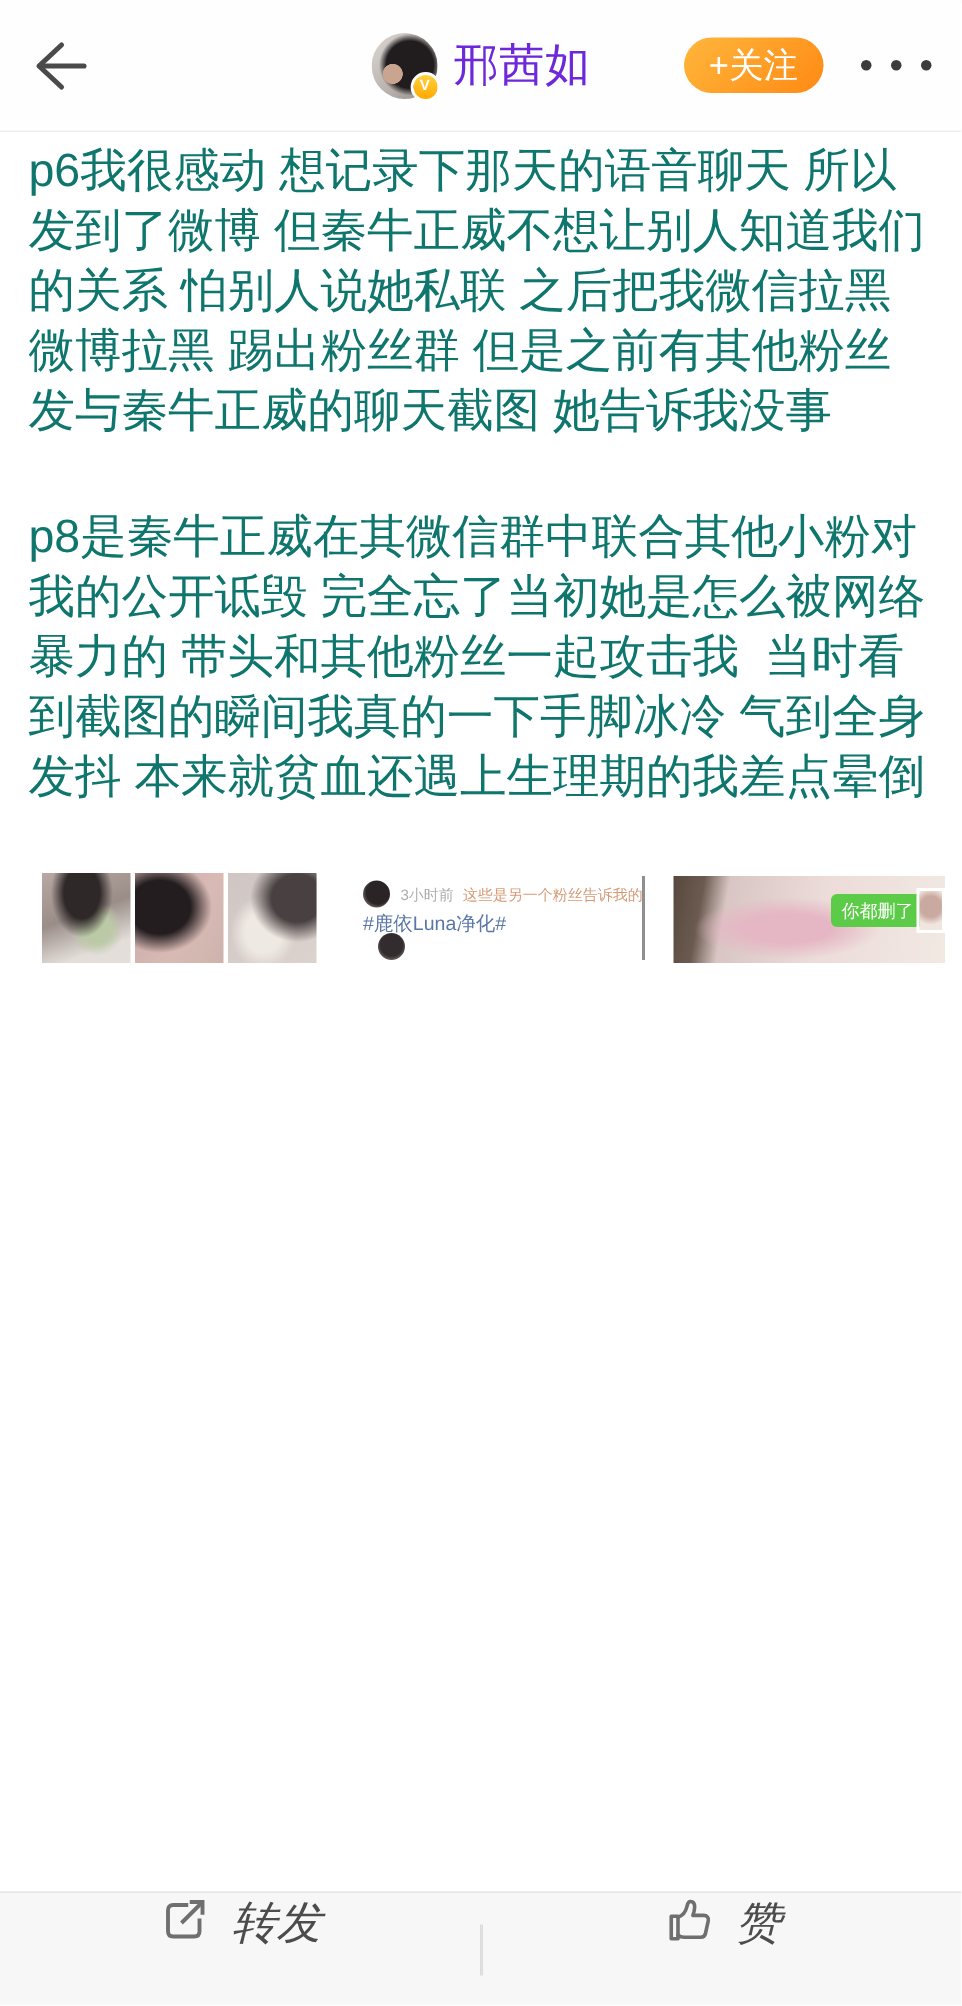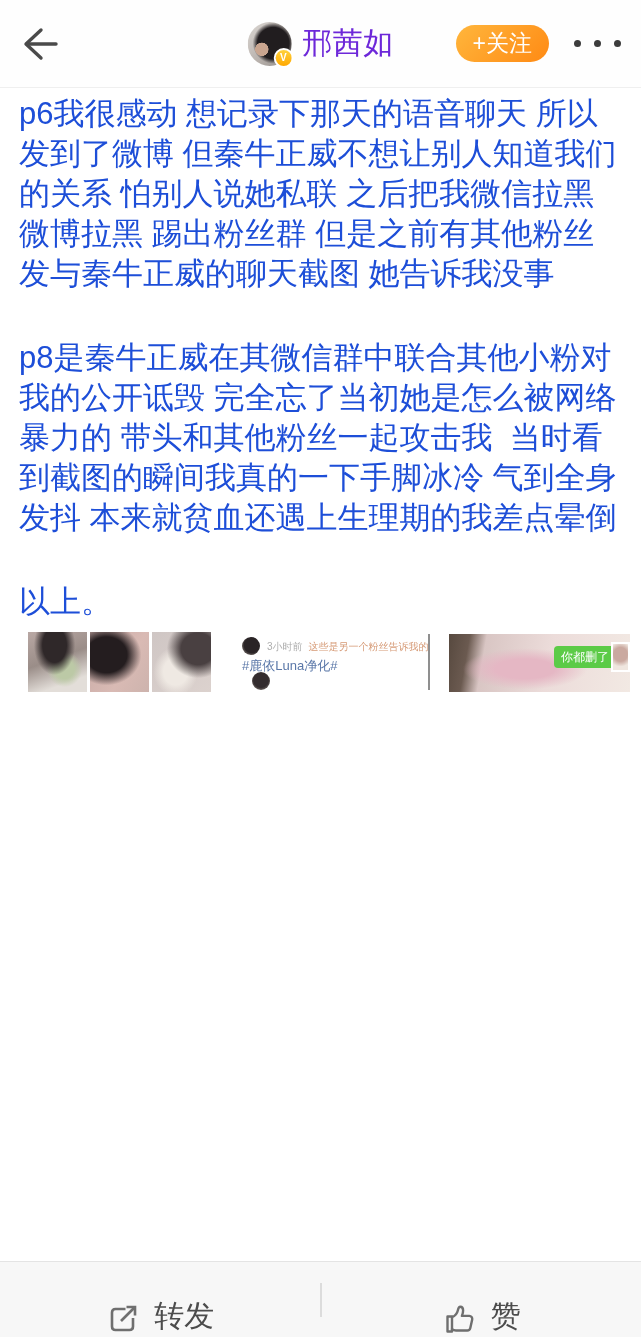--- a/index.html
+++ b/index.html
@@ -36,21 +36,21 @@
     margin-left:auto;height:37px;padding:0 17px;border:none;border-radius:19px;
     background:linear-gradient(135deg,#ffb63c,#ff8a14);color:#ffffff;font-size:23px;
     font-family:inherit;display:flex;align-items:center;cursor:pointer;text-align:right;
   }
   .more{display:flex;gap:13px;margin-left:25px;align-items:center;cursor:pointer;padding:6px 0;}
   .more .dot{width:7px;height:7px;border-radius:50%;background:#3c3c3c;}
 
   
   .content{padding:6px 19px 0;box-sizing:border-box;}
   .content p{
-    margin:0 0 44px;font-size:31px;line-height:40px;color:#1d4ed8;
+    margin:0 0 44px;font-size:31px;line-height:40px;color:#0f766e;
     white-space:pre-wrap;word-break:break-all;
   }
   .content p.closing{margin-bottom:10px;}
 
   
   .attachments{position:relative;height:60px;margin-left:9px;}
   .ph{position:absolute;top:0;width:59px;height:60px;cursor:pointer;}
   .ph1{left:0;background:
       radial-gradient(ellipse at 45% 22%, #2f2829 0 26%, transparent 45%),
       radial-gradient(ellipse at 62% 62%, #bcc9a6 0 18%, transparent 34%),
@@ -80,21 +80,21 @@
     background:#5ccb47;color:#ffffff;font-size:12px;line-height:22px;white-space:nowrap;
   }
   .shot-photo{position:absolute;left:162px;top:8px;width:19px;height:30px;background:
       radial-gradient(circle at 50% 40%, #caa9a0 0 40%, #efe6df 70%);border:2px solid #fff;box-sizing:border-box;}
 
   
   .actionbar{
     position:absolute;left:0;right:0;bottom:0;height:75px;z-index:5;
     background:#f7f7f7;border-top:1px solid #e4e4e4;display:flex;align-items:stretch;
   }
-  .action{flex:1;display:flex;align-items:flex-end;justify-content:center;gap:13px;cursor:pointer;}
+  .action{flex:1;display:flex;align-items:flex-start;justify-content:center;gap:13px;cursor:pointer;font-style:italic;}
   .action svg{display:block;}
   .action .label{font-size:30px;color:#4c4c4c;}
   .abar-divider{width:1px;height:34px;background:#dcdcdc;align-self:center;}
 </style>
 </head>
 <body>
 
 <div class="screen">
   <div class="topline"></div>
 
@@ -113,21 +113,20 @@
     <div class="more">
       <span class="dot"></span>
       <span class="dot"></span>
       <span class="dot"></span>
     </div>
   </header>
 
   <main class="content">
     <p>p6我很感动 想记录下那天的语音聊天 所以发到了微博 但秦牛正威不想让别人知道我们的关系 怕别人说她私联 之后把我微信拉黑 微博拉黑 踢出粉丝群 但是之前有其他粉丝发与秦牛正威的聊天截图 她告诉我没事</p>
     <p>p8是秦牛正威在其微信群中联合其他小粉对我的公开诋毁 完全忘了当初她是怎么被网络暴力的 带头和其他粉丝一起攻击我  当时看到截图的瞬间我真的一下手脚冰冷 气到全身发抖 本来就贫血还遇上生理期的我差点晕倒</p>
-    <p class="closing">以上。</p>
 
     <div class="attachments">
       <div class="ph ph1"></div>
       <div class="ph ph2"></div>
       <div class="ph ph3"></div>
 
       <div class="mini-post">
         <div class="mini-avatar"></div>
         <div class="mini-meta">
           <span class="time">3小时前</span><span class="source">这些是另一个粉丝告诉我的</span>

